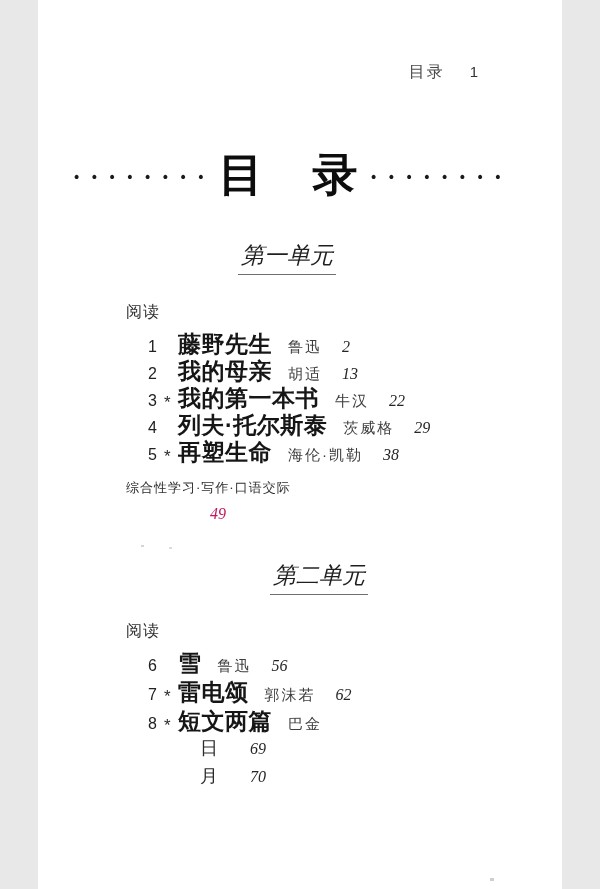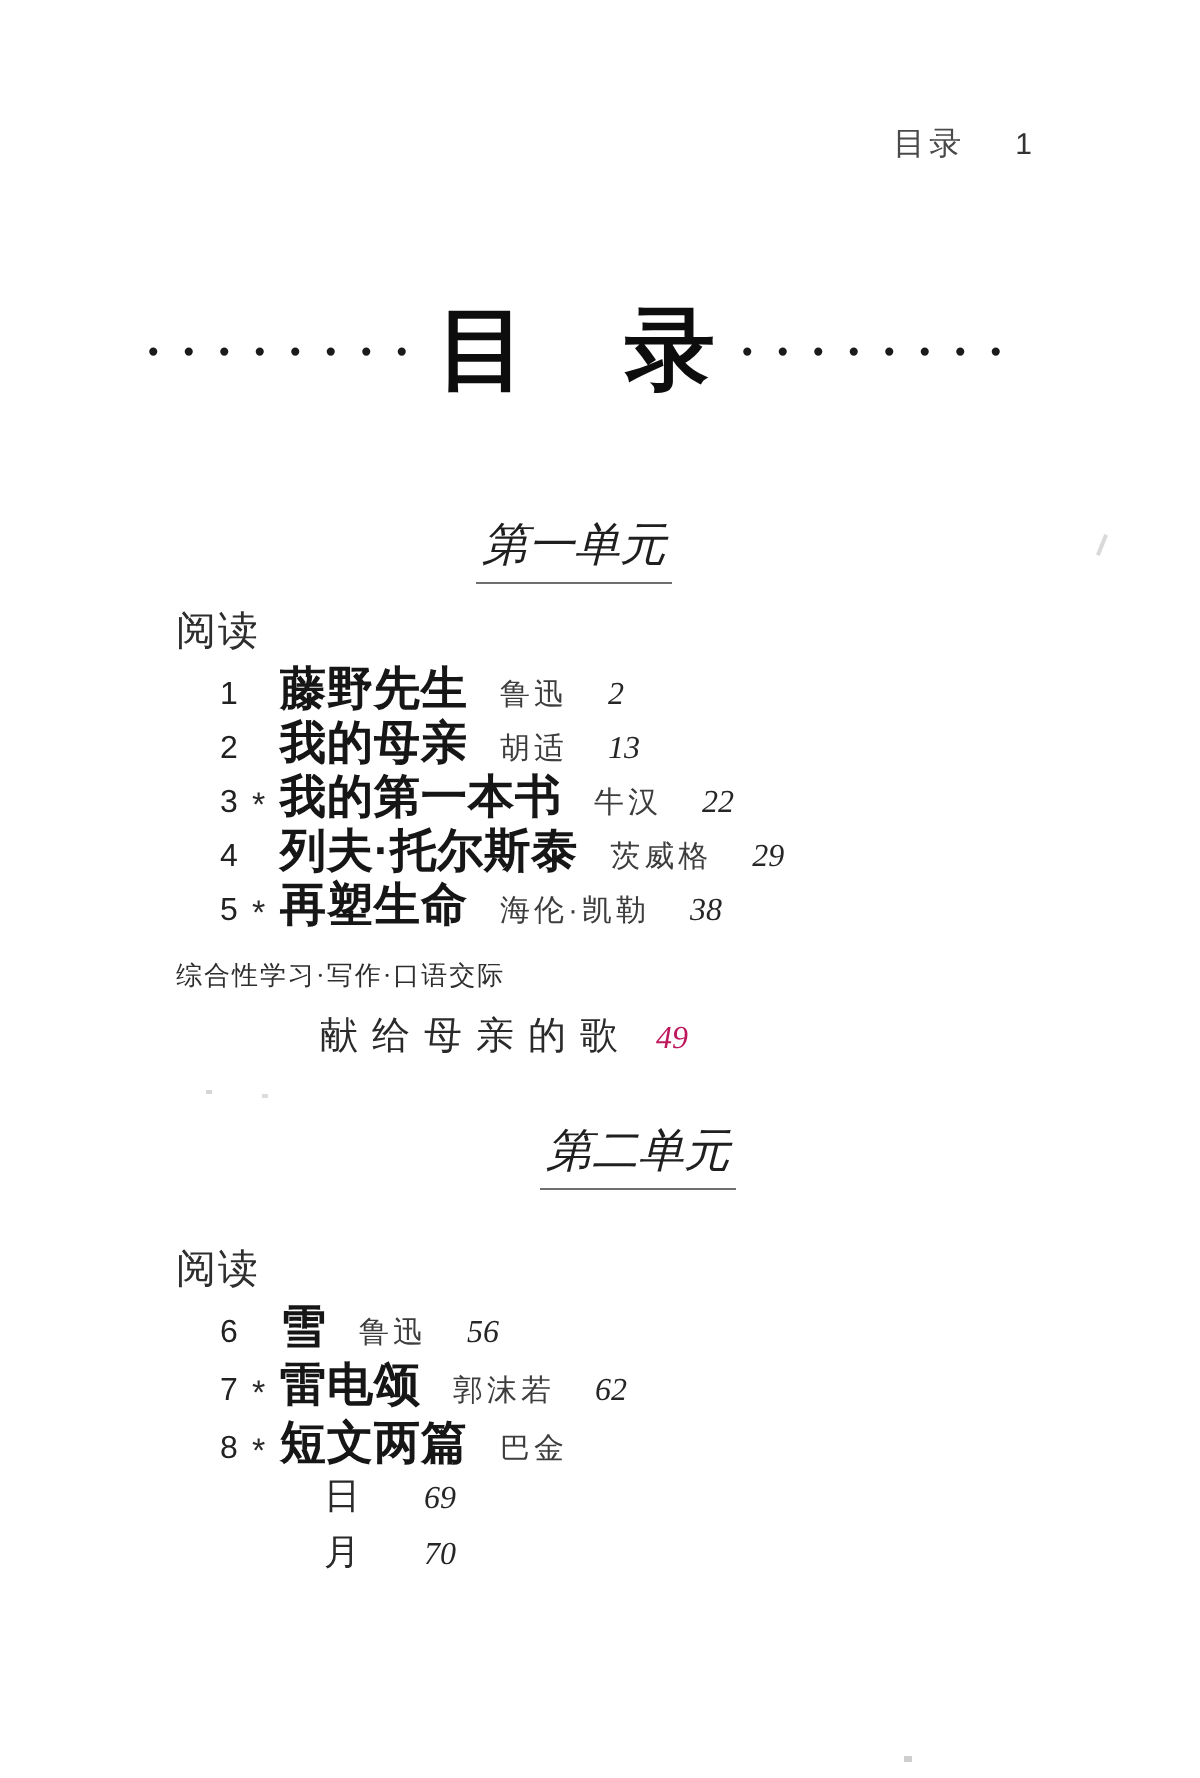--- a/index.html
+++ b/index.html
@@ -1,18 +1,18 @@
 <!DOCTYPE html>
 <html><head>
 <meta charset="utf-8">
 <style>
   html, body { margin: 0; padding: 0; background: #e8e8e8; }
   .page {
     position: relative;
-    width: 600px;
+    width: 524px;
     height: 889px;
     margin: 0 auto;
     background: #ffffff;
     overflow: hidden;
     font-family: "Liberation Serif", "DejaVu Serif", serif;
     color: #2b2b2b;
   }
 
   
   .running-head {
@@ -69,37 +69,37 @@
   .title-char.second { margin-left: 49px; margin-right: 12px; }
 
   
   .unit-heading-wrap {
     position: absolute;
     left: 0;
     width: 100%;
     display: flex;
     justify-content: center;
   }
-  .unit-heading-wrap.u1 { top: 257px; }
+  .unit-heading-wrap.u1 { top: 240px; }
   .unit-heading-wrap.u2 { top: 560px; padding-left: 32px; }
   .unit-heading {
     font-family: "Liberation Sans", "DejaVu Sans", sans-serif;
     font-style: italic;
     font-size: 23px;
     color: #1f1f1f;
     border-bottom: 1.5px solid #6f6f6f;
     padding: 0 3px 3px 3px;
     transform: translateX(-13px);
   }
 
   
   .section-label {
     position: absolute;
     left: 88px;
-    font-size: 20px;
+    font-size: 16px;
     color: #2e2e2e;
     letter-spacing: 1px;
     font-family: "Liberation Serif", serif;
   }
   .label-reading-u1 { top: 302px; }
   .label-activity   { top: 479px; font-size: 13px; }
   .label-reading-u2 { top: 621px; }
 
   
   .toc-list { position: absolute; left: 88px; }
@@ -253,21 +253,20 @@
       <span class="star">*</span>
       <span class="ititle">再塑生命</span>
       <span class="author">海伦·凯勒</span>
       <span class="pgnum">38</span>
     </div>
   </div>
 
   <div class="section-label label-activity">综合性学习·写作·口语交际</div>
 
   <div class="activity-item">
-    <span class="activity-title">献给母亲的歌</span>
     <span class="activity-page">49</span>
   </div>
 
   <div class="unit-heading-wrap u2">
     <span class="unit-heading">第二单元</span>
   </div>
 
   <div class="section-label label-reading-u2">阅读</div>
 
   <div class="toc-list u2">

